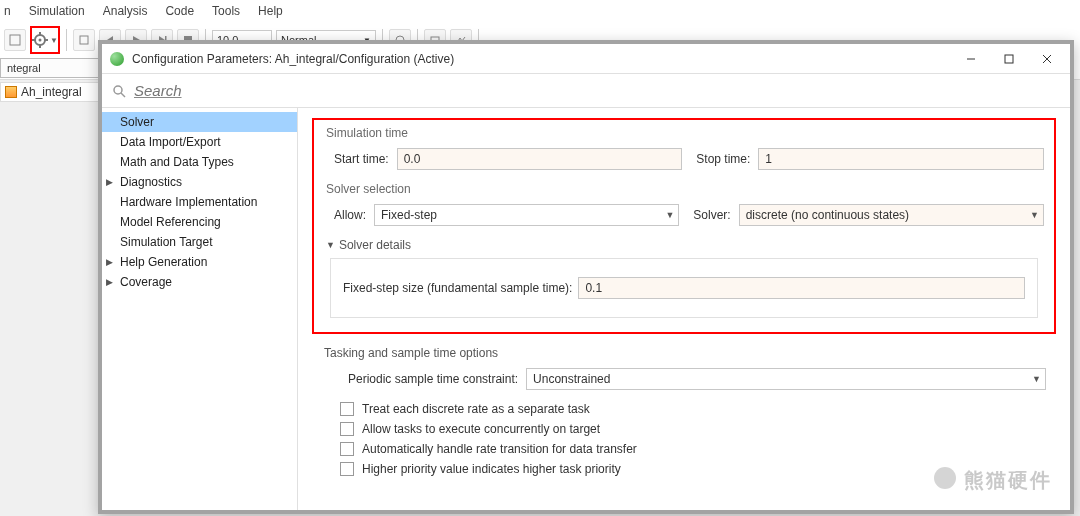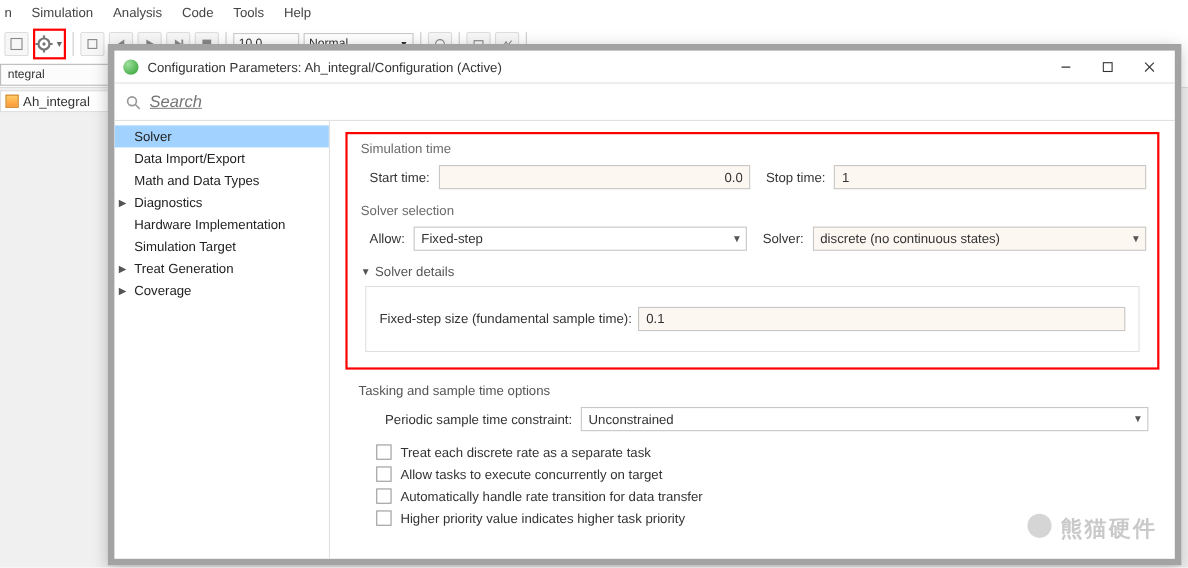--- a/index.html
+++ b/index.html
@@ -16,21 +16,21 @@
   .sep { width:1px; height:22px; background:#ccc; margin:0 2px; }
   .num-box { width:60px; height:20px; border:1px solid #ccc; background:#fff; font-size:11px; padding:1px 4px; display:flex; align-items:center; }
   .combo { width:100px; height:20px; border:1px solid #ccc; background:#fff; font-size:11px; padding:1px 4px; display:flex; align-items:center; justify-content:space-between; }
 
   .doc-area { position:absolute; left:0; top:58px; width:100px; }
   .doc-tab { border:1px solid #bbb; background:#fcfcfc; padding:3px 6px; font-size:11px; margin-bottom:4px; display:block; }
   .file-item { display:flex; align-items:center; gap:4px; padding:2px 4px; background:#fff; border:1px solid #ddd; }
   .file-ico { width:12px; height:12px; background:linear-gradient(#ffcc66,#ff9933); border:1px solid #cc7700; }
 
   
-  .dialog { position:absolute; left:98px; top:40px; width:976px; height:474px; background:#fff; border:6px solid #a3a3a3; box-shadow:0 4px 14px rgba(0,0,0,0.25); display:flex; flex-direction:column; }
+  .dialog { position:absolute; left:98px; top:40px; width:976px; height:474px; background:#fff; border:4px solid #a3a3a3; box-shadow:0 4px 14px rgba(0,0,0,0.25); display:flex; flex-direction:column; }
   .titlebar { height:30px; border-bottom:1px solid #e0e0e0; display:flex; align-items:center; padding:0 8px; gap:8px; }
   .titlebar .dlg-ico { width:14px; height:14px; border-radius:50%; background:radial-gradient(circle at 30% 30%, #9de09d, #2e9e2e); }
   .titlebar .title { flex:1; font-size:12px; color:#333; }
   .winbtn { width:30px; height:22px; display:flex; align-items:center; justify-content:center; color:#555; }
 
   .searchbar { height:34px; border-bottom:1px solid #e0e0e0; display:flex; align-items:center; padding:0 10px; gap:6px; color:#888; font-style:italic; font-size:15px; }
   .search-ico { color:#888; font-size:14px; font-style:normal; }
 
   .body { flex:1; display:flex; overflow:hidden; }
 
@@ -199,38 +199,41 @@
           <span>Math and Data Types</span>
         </div>
       <div class="tree-item">
           <span class="tri">▶</span>
           <span>Diagnostics</span>
         </div>
       <div class="tree-item">
           <span>Hardware Implementation</span>
         </div>
       <div class="tree-item">
+          <span>Model Referencing</span>
+        </div>
+      <div class="tree-item">
           <span>Simulation Target</span>
         </div>
       <div class="tree-item">
           <span class="tri">▶</span>
-          <span>Treat Generation</span>
+          <span>Help Generation</span>
         </div>
       <div class="tree-item">
           <span class="tri">▶</span>
           <span>Coverage</span>
         </div>
     </div>
 
     <div class="panel">
       <div class="highlight">
         <div class="section-title">Simulation time</div>
         <div class="row">
           <span>Start time:</span>
-          <input class="txt-in" style="flex: 1 1 0%; text-align: right;" value="0.0">
+          <input class="txt-in" style="flex: 1 1 0%;" value="0.0">
           <span style="margin-left:6px;">Stop time:</span>
           <input class="txt-in" style="flex: 1 1 0%;" value="1">
         </div>
 
         <div class="section-title">Solver selection</div>
         <div class="row">
           <span>Allow:</span>
           <div class="dd" style="flex:1;justify-content:space-between;">
             <span>Fixed-step</span>
             <span class="caret">▼</span>

